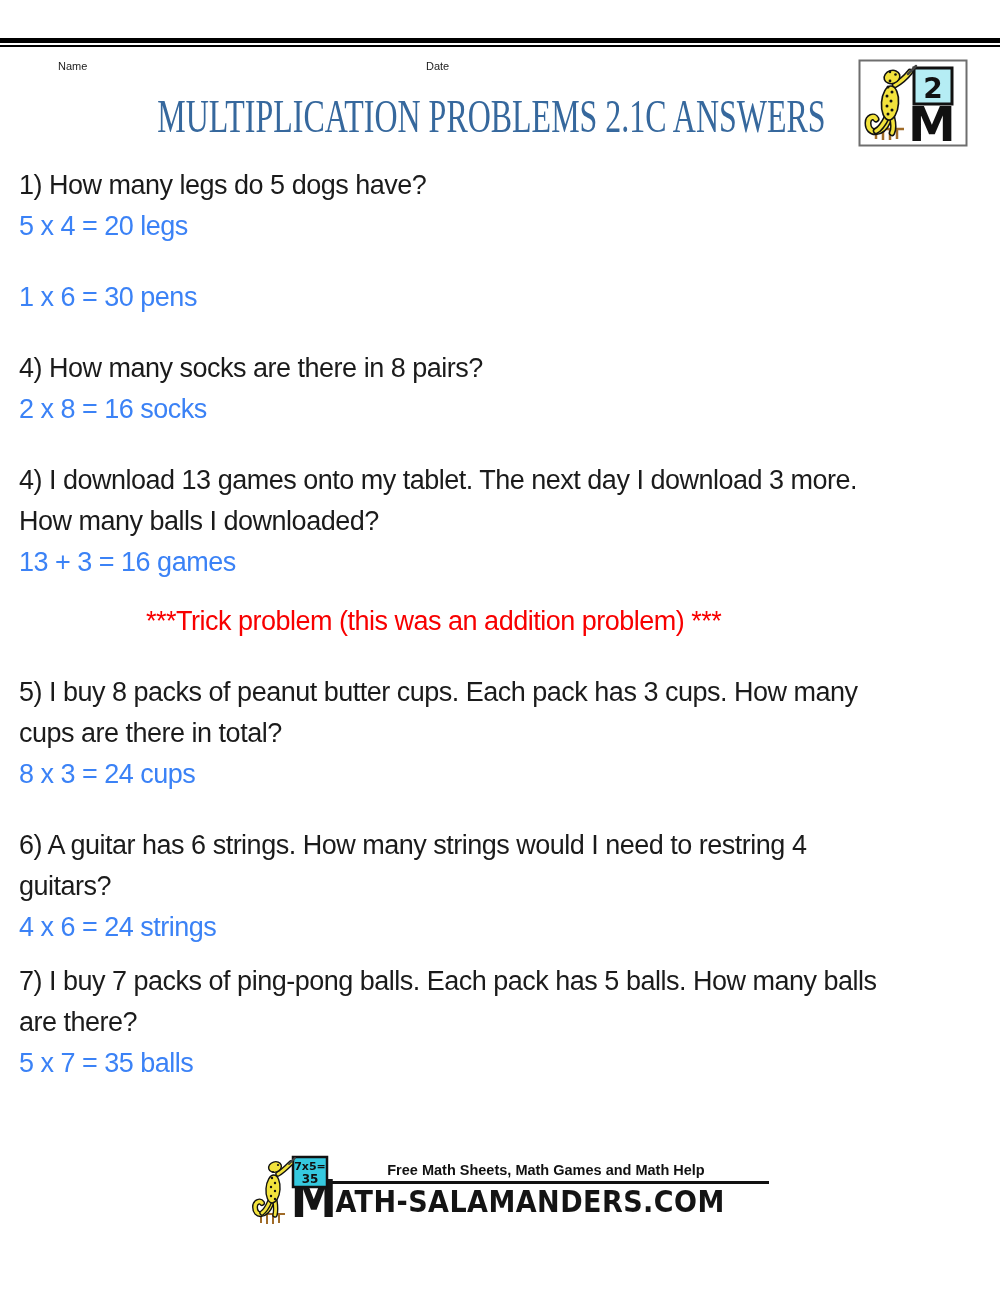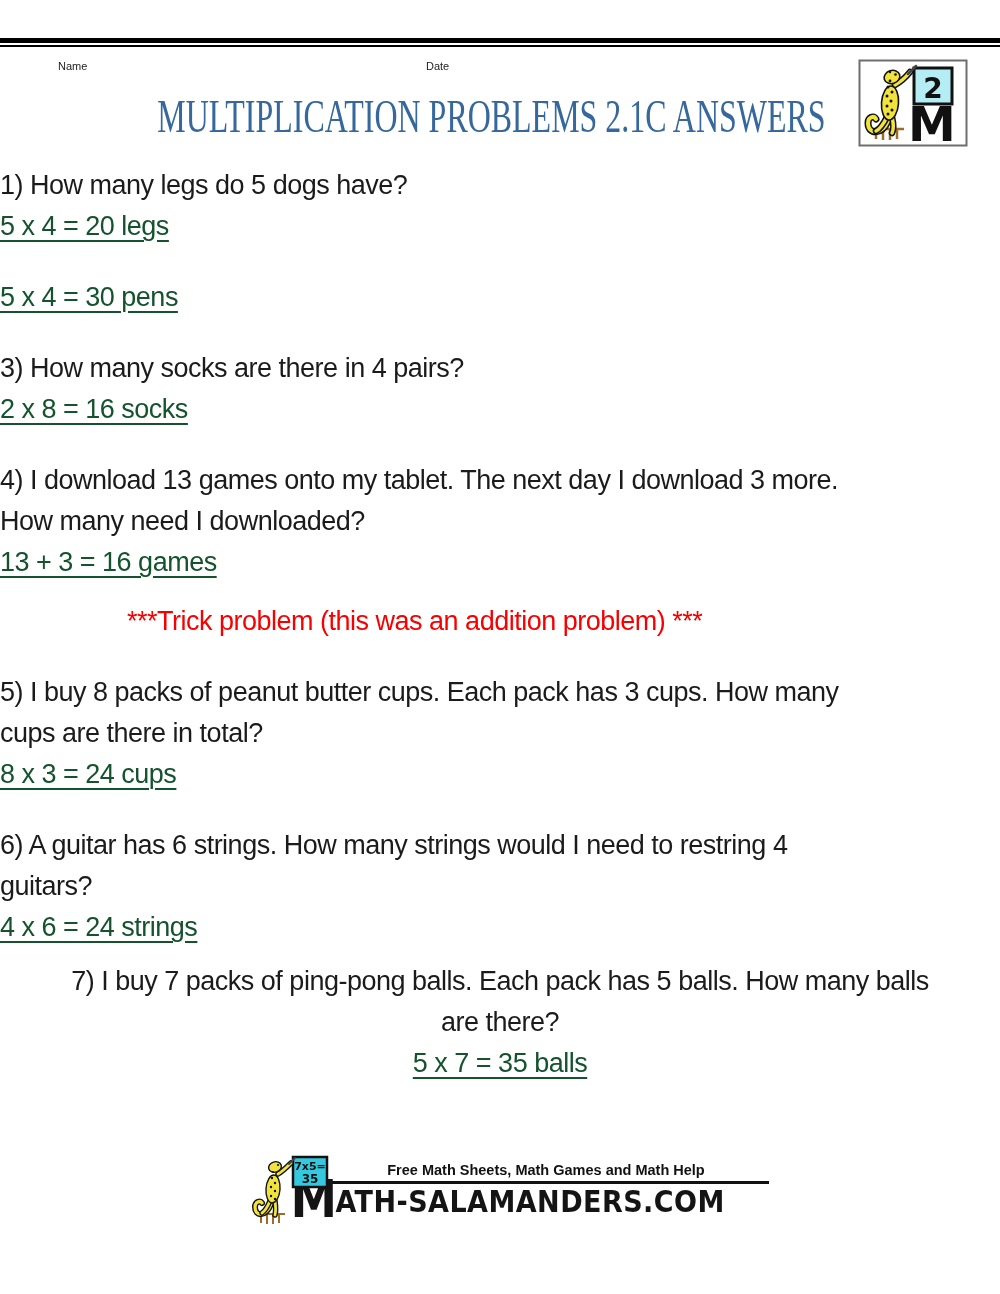--- a/index.html
+++ b/index.html
@@ -22,36 +22,35 @@
   .title-wrap { position:absolute; top:42px; left:0; width:940px; text-align:right; }
   .page-title {
     display:inline-block; white-space:nowrap;
     font-family:"Liberation Serif", serif;
     font-size:47px; color:#36689D;
     transform:scaleX(0.68); transform-origin:center;
   }
   .logo-box { position:absolute; left:858px; top:12px; }
 
   
-  .main { margin-top:6px; }
+  .main { margin-top:6px;margin-left:19px; }
   .q-line, .answer, .trick-note {
     font-size:27px; line-height:41px; letter-spacing:-0.5px; white-space:nowrap;
   }
   .q-line { color:#1b1b1b; }
   .answer {
-    color:#14532d;
-    text-decoration:underline;
+    color:#3b82f6;
     text-decoration-thickness:2px;
     text-underline-offset:5px;
   }
   .problem { margin-bottom:30px; }
   .problem.p4 { margin-bottom:0; }
   .trick-note { color:#F80000; margin:18px 0 30px 127px; }
   .problem.p6 { margin-bottom:13px; }
-  .problem.p7 { margin-bottom:0;text-align:center; }
+  .problem.p7 { margin-bottom:0; }
 
   
   .footer { display:flex; justify-content:center; align-items:flex-start; margin-top:70px; transform:translateX(10px); }
   .f-logo { margin-right:-14px; position:relative; z-index:2; }
   .f-right { padding-top:8px; }
   .f-tagline { font-size:14.5px; font-weight:bold; color:#111; text-align:center; padding:0 4px; }
   .f-rule { height:3px; background:#111; margin-top:3px; }
   .f-wordmark { display:flex; align-items:flex-end; margin-top:-6px; transform:scaleX(0.9); transform-origin:left; font-family:"DejaVu Sans", sans-serif; }
   .big-m { font-size:52px; font-weight:900; line-height:42px; color:#141414; margin-left:-36px; letter-spacing:-2px; }
   .wordmark-rest { font-size:30px; font-weight:900; line-height:36px; color:#141414; letter-spacing:0.5px; }
@@ -120,31 +119,31 @@
 </div>
 
 <div class="main">
 
   <div class="problem p1">
     <div class="q-line">1) How many legs do 5 dogs have?</div>
     <div class="answer">5 x 4 = 20 legs</div>
   </div>
 
   <div class="problem p2">
-    <div class="answer">5 x 4 = 30 pens</div>
+    <div class="answer">1 x 6 = 30 pens</div>
   </div>
 
   <div class="problem p3">
-    <div class="q-line">3) How many socks are there in 4 pairs?</div>
+    <div class="q-line">4) How many socks are there in 8 pairs?</div>
     <div class="answer">2 x 8 = 16 socks</div>
   </div>
 
   <div class="problem p4">
     <div class="q-line">4) I download 13 games onto my tablet. The next day I download 3 more.</div>
-    <div class="q-line">How many need I downloaded?</div>
+    <div class="q-line">How many balls I downloaded?</div>
     <div class="answer">13 + 3 = 16 games</div>
   </div>
 
   <div class="trick-note">***Trick problem (this was an addition problem) ***</div>
 
   <div class="problem p5">
     <div class="q-line">5) I buy 8 packs of peanut butter cups. Each pack has 3 cups. How many</div>
     <div class="q-line">cups are there in total?</div>
     <div class="answer">8 x 3 = 24 cups</div>
   </div>

